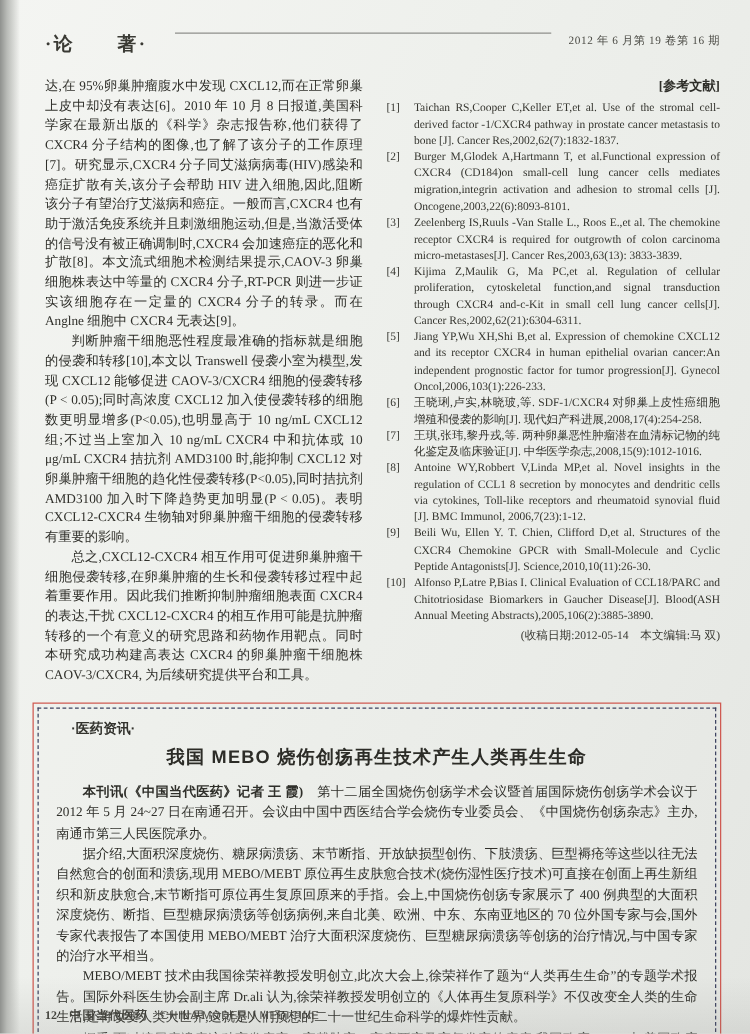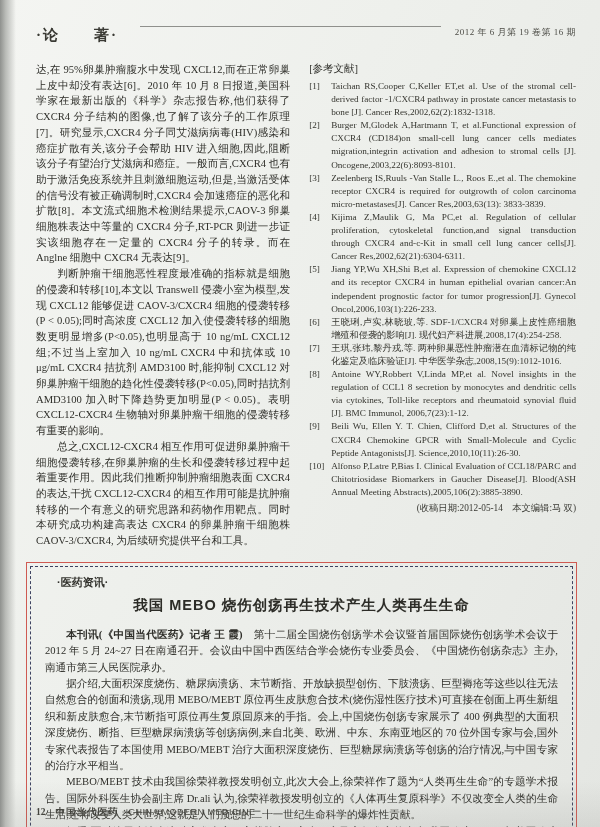--- a/index.html
+++ b/index.html
@@ -35,21 +35,21 @@
   
   .columns{display:flex;gap:19px;}
   .col-left{width:259px;}
   .col-right{width:272px;}
   .body-par{
     font-size:10.6px;line-height:15.7px;text-align:justify;margin:0;
     color:#2f2f2a;
   }
   .body-par.indent{text-indent:2em;}
 
-  .refs-title{font-size:10.5px;font-weight:normal;text-align:left;margin:0 0 4px 0;color:#2e2e29;}
+  .refs-title{font-size:10.5px;font-weight:bold;text-align:right;margin:0 0 4px 0;color:#2e2e29;}
   .ref{display:flex;font-size:9.2px;line-height:13.1px;color:#35352f;}
   .ref-num{width:22px;flex-shrink:0;}
   .ref-text{flex:1;text-align:justify;}
   .received{font-size:9.3px;text-align:right;margin-top:3px;color:#3a3a34;}
 
   
   .news-outer{
     margin:13px 23px 0 26px;
     border:1px solid #cf5a52;
     padding:3px;
@@ -93,21 +93,21 @@
         <p class="body-par">达,在 95%卵巢肿瘤腹水中发现 CXCL12,而在正常卵巢上皮中却没有表达[6]。2010 年 10 月 8 日报道,美国科学家在最新出版的《科学》杂志报告称,他们获得了 CXCR4 分子结构的图像,也了解了该分子的工作原理[7]。研究显示,CXCR4 分子同艾滋病病毒(HIV)感染和癌症扩散有关,该分子会帮助 HIV 进入细胞,因此,阻断该分子有望治疗艾滋病和癌症。一般而言,CXCR4 也有助于激活免疫系统并且刺激细胞运动,但是,当激活受体的信号没有被正确调制时,CXCR4 会加速癌症的恶化和扩散[8]。本文流式细胞术检测结果提示,CAOV-3 卵巢细胞株表达中等量的 CXCR4 分子,RT-PCR 则进一步证实该细胞存在一定量的 CXCR4 分子的转录。而在 Anglne 细胞中 CXCR4 无表达[9]。</p>
         <p class="body-par indent">判断肿瘤干细胞恶性程度最准确的指标就是细胞的侵袭和转移[10],本文以 Transwell 侵袭小室为模型,发现 CXCL12 能够促进 CAOV-3/CXCR4 细胞的侵袭转移 (P &lt; 0.05);同时高浓度 CXCL12 加入使侵袭转移的细胞数更明显增多(P&lt;0.05),也明显高于 10 ng/mL CXCL12 组;不过当上室加入 10 ng/mL CXCR4 中和抗体或 10 μg/mL CXCR4 拮抗剂 AMD3100 时,能抑制 CXCL12 对卵巢肿瘤干细胞的趋化性侵袭转移(P&lt;0.05),同时拮抗剂 AMD3100 加入时下降趋势更加明显(P &lt; 0.05)。表明 CXCL12-CXCR4 生物轴对卵巢肿瘤干细胞的侵袭转移有重要的影响。</p>
         <p class="body-par indent">总之,CXCL12-CXCR4 相互作用可促进卵巢肿瘤干细胞侵袭转移,在卵巢肿瘤的生长和侵袭转移过程中起着重要作用。因此我们推断抑制肿瘤细胞表面 CXCR4 的表达,干扰 CXCL12-CXCR4 的相互作用可能是抗肿瘤转移的一个有意义的研究思路和药物作用靶点。同时本研究成功构建高表达 CXCR4 的卵巢肿瘤干细胞株 CAOV-3/CXCR4, 为后续研究提供平台和工具。</p>
       </div>
 
       <div class="col-right">
         <p class="refs-title">[参考文献]</p>
 
         <div class="ref">
           <span class="ref-num">[1]</span>
-          <span class="ref-text">Taichan RS,Cooper C,Keller ET,et al. Use of the stromal cell-derived factor -1/CXCR4 pathway in prostate cancer metastasis to bone [J]. Cancer Res,2002,62(2):1832-1318.</span>
+          <span class="ref-text">Taichan RS,Cooper C,Keller ET,et al. Use of the stromal cell-derived factor -1/CXCR4 pathway in prostate cancer metastasis to bone [J]. Cancer Res,2002,62(7):1832-1837.</span>
         </div>
         <div class="ref">
           <span class="ref-num">[2]</span>
           <span class="ref-text">Burger M,Glodek A,Hartmann T, et al.Functional expression of CXCR4 (CD184)on small-cell lung cancer cells mediates migration,integrin activation and adhesion to stromal cells [J]. Oncogene,2003,22(6):8093-8101.</span>
         </div>
         <div class="ref">
           <span class="ref-num">[3]</span>
           <span class="ref-text">Zeelenberg IS,Ruuls -Van Stalle L., Roos E.,et al. The chemokine receptor CXCR4 is required for outgrowth of colon carcinoma micro-metastases[J]. Cancer Res,2003,63(13): 3833-3839.</span>
         </div>
         <div class="ref">

